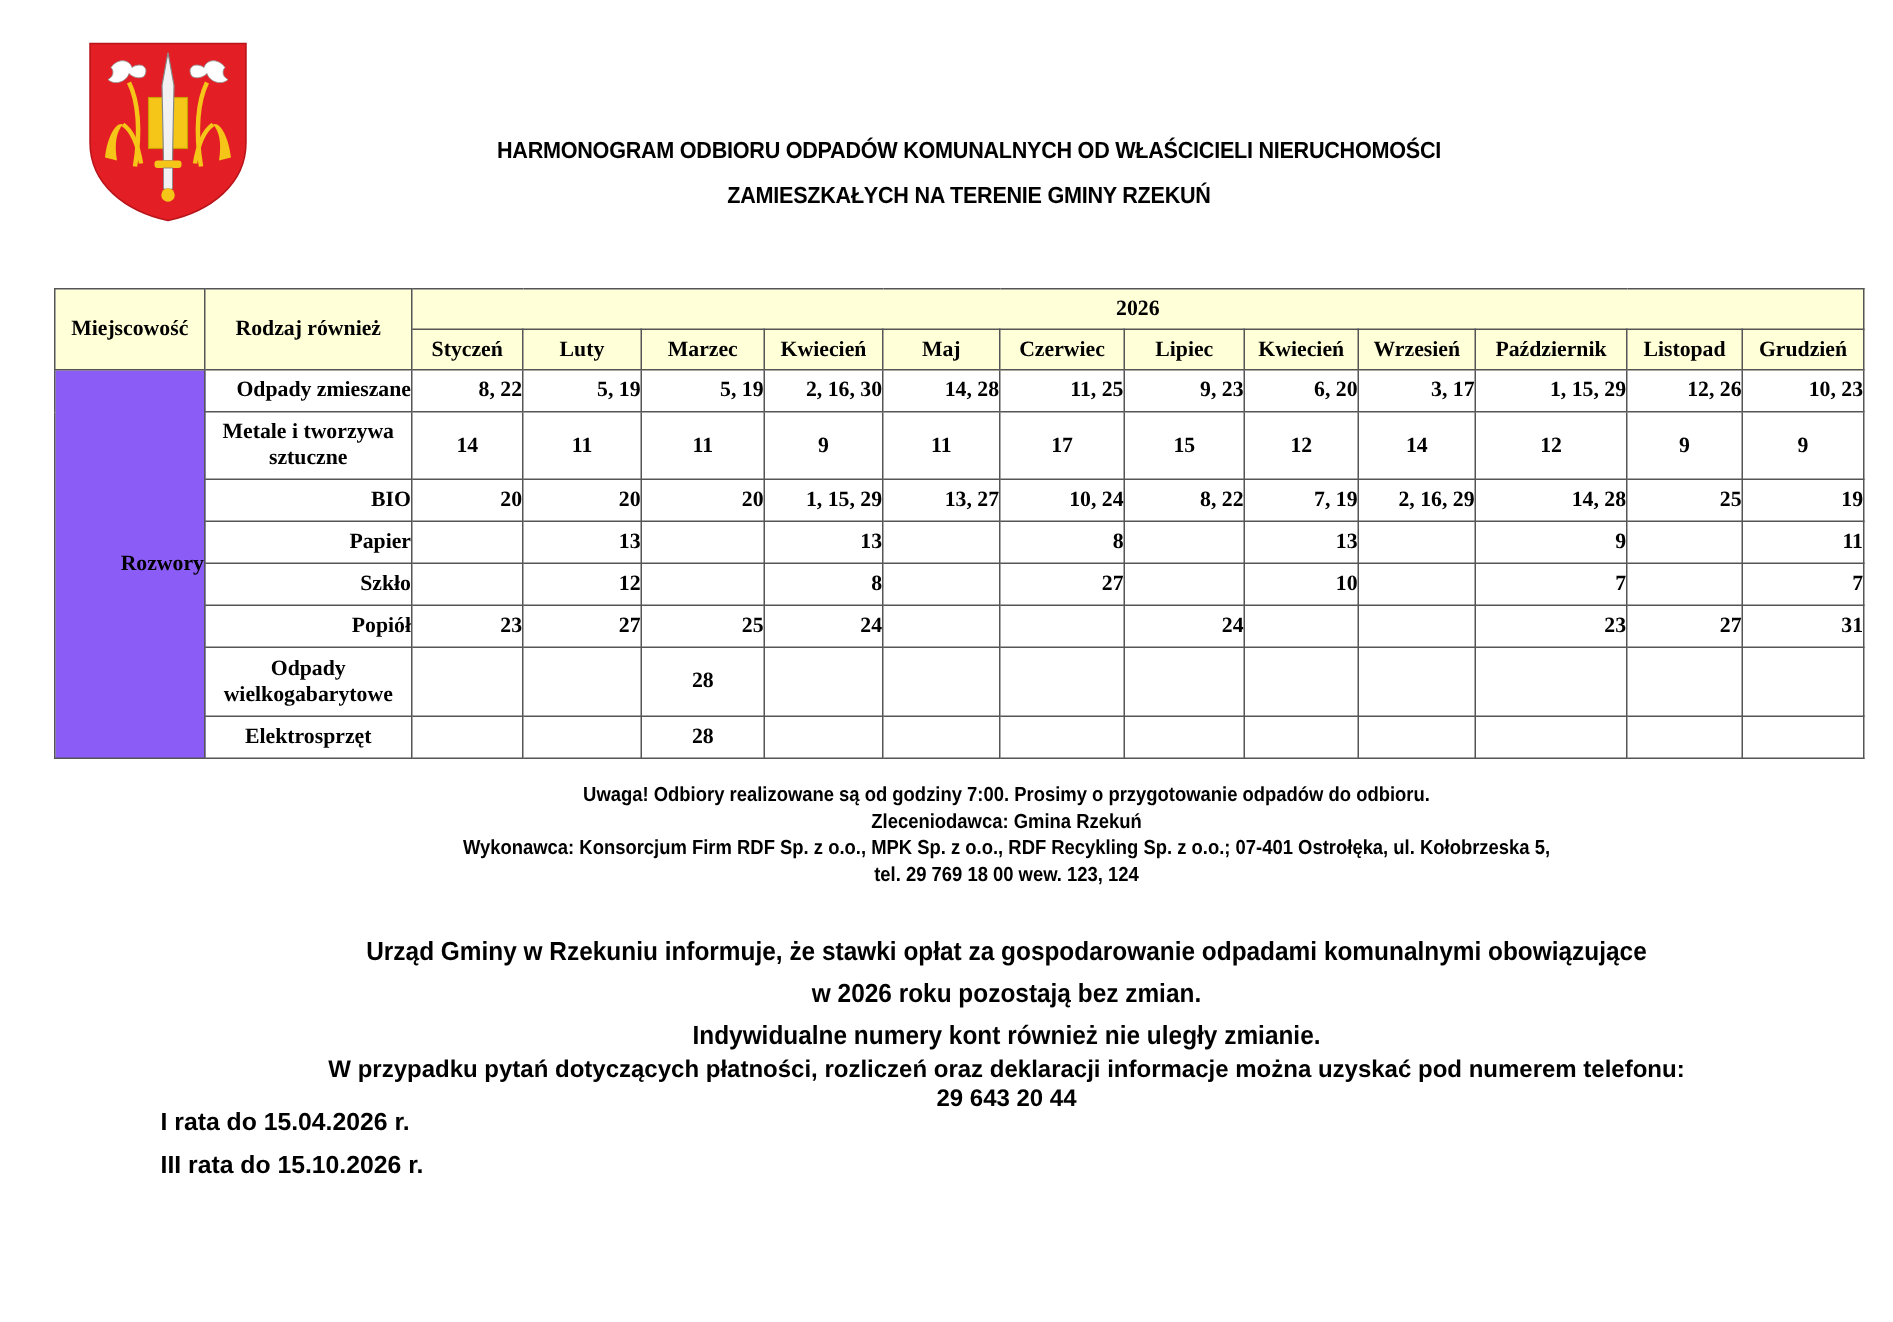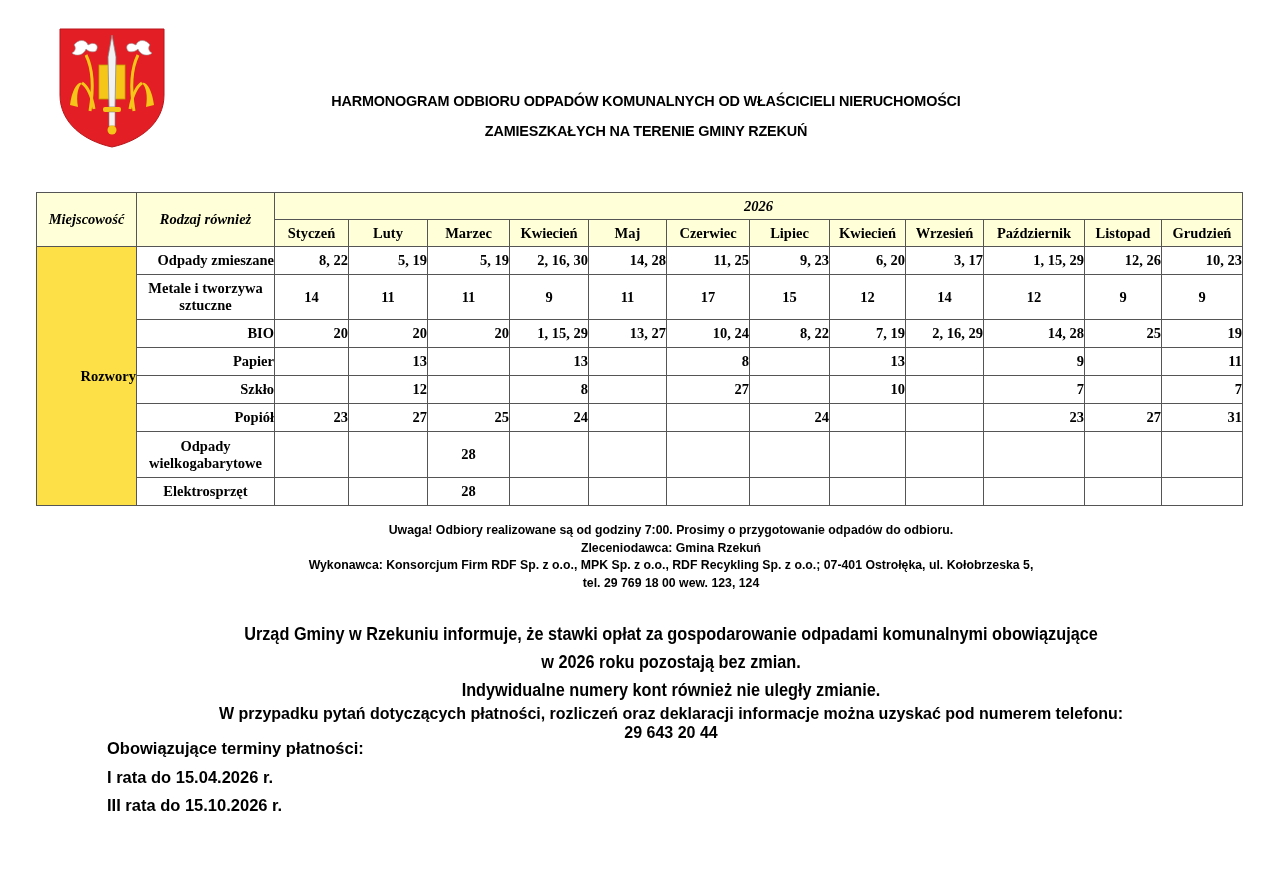--- a/index.html
+++ b/index.html
@@ -7,23 +7,23 @@
   .crest { position: absolute; left: 56px; top: 27px; width: 112px; height: 122px; }
   .title { position: absolute; left: 0; width: 1292px; text-align: center;
            font-family: "Liberation Sans", sans-serif; font-weight: bold; font-size: 15.5px;
            letter-spacing: -0.2px; transform: scaleX(0.93); transform-origin: center; }
   .t1 { top: 92px; }
   .t2 { top: 122px; }
   table.sched { position: absolute; left: 36px; top: 192px; width: 1206px; border-collapse: collapse;
                 font-family: "Liberation Serif", serif; font-weight: bold; font-size: 14.5px; table-layout: fixed; }
   table.sched td, table.sched th { border: 1px solid #555; text-align: center; padding: 0; line-height: 17px; }
   table.sched th { background: #ffffd8; font-weight: bold; }
-  .hy { height: 27px; font-style: italic; }
+  .hy { height: 27px; }
   .hm { height: 27px; }
-  .loc { background: #fde047; margin-left: 28px; }
+  .loc { background: #8b5cf6; margin-left: 28px; }
   tr.r1 td { height: 27px; text-align: right; }
   tr.r2 td { height: 44px; }
   tr.r3 td, tr.r4 td, tr.r5 td, tr.r6 td { height: 27px; text-align: right; }
   tr.r7 td { height: 45px; }
   tr.r8 td { height: 27px; }
   .notes { position: absolute; left: 0; width: 1342px; top: 521px; text-align: center;
            font-family: "Liberation Sans", sans-serif; font-weight: bold; font-size: 13.5px; line-height: 17.5px;
            transform: scaleX(0.91); transform-origin: center; }
   .info { position: absolute; left: 0; width: 1342px; top: 620px; text-align: center;
           font-family: "Liberation Sans", sans-serif; font-weight: bold; color: #000; }
@@ -228,16 +228,15 @@
 
 <div class="info">
   <div class="big">Urząd Gminy w Rzekuniu informuje, że stawki opłat za gospodarowanie odpadami komunalnymi obowiązujące</div>
   <div class="big">w 2026 roku pozostają bez zmian.</div>
   <div class="big">Indywidualne numery kont również nie uległy zmianie.</div>
   <div class="med">W przypadku pytań dotyczących płatności, rozliczeń oraz deklaracji informacje można uzyskać pod numerem telefonu:</div>
   <div class="med">29 643 20 44</div>
 </div>
 
 <div class="pay">
-  <div>Obowiązujące terminy płatności:</div>
   <div>I rata do 15.04.2026 r.</div>
   <div>III rata do 15.10.2026 r.</div>
 </div>
 
 </body></html>

